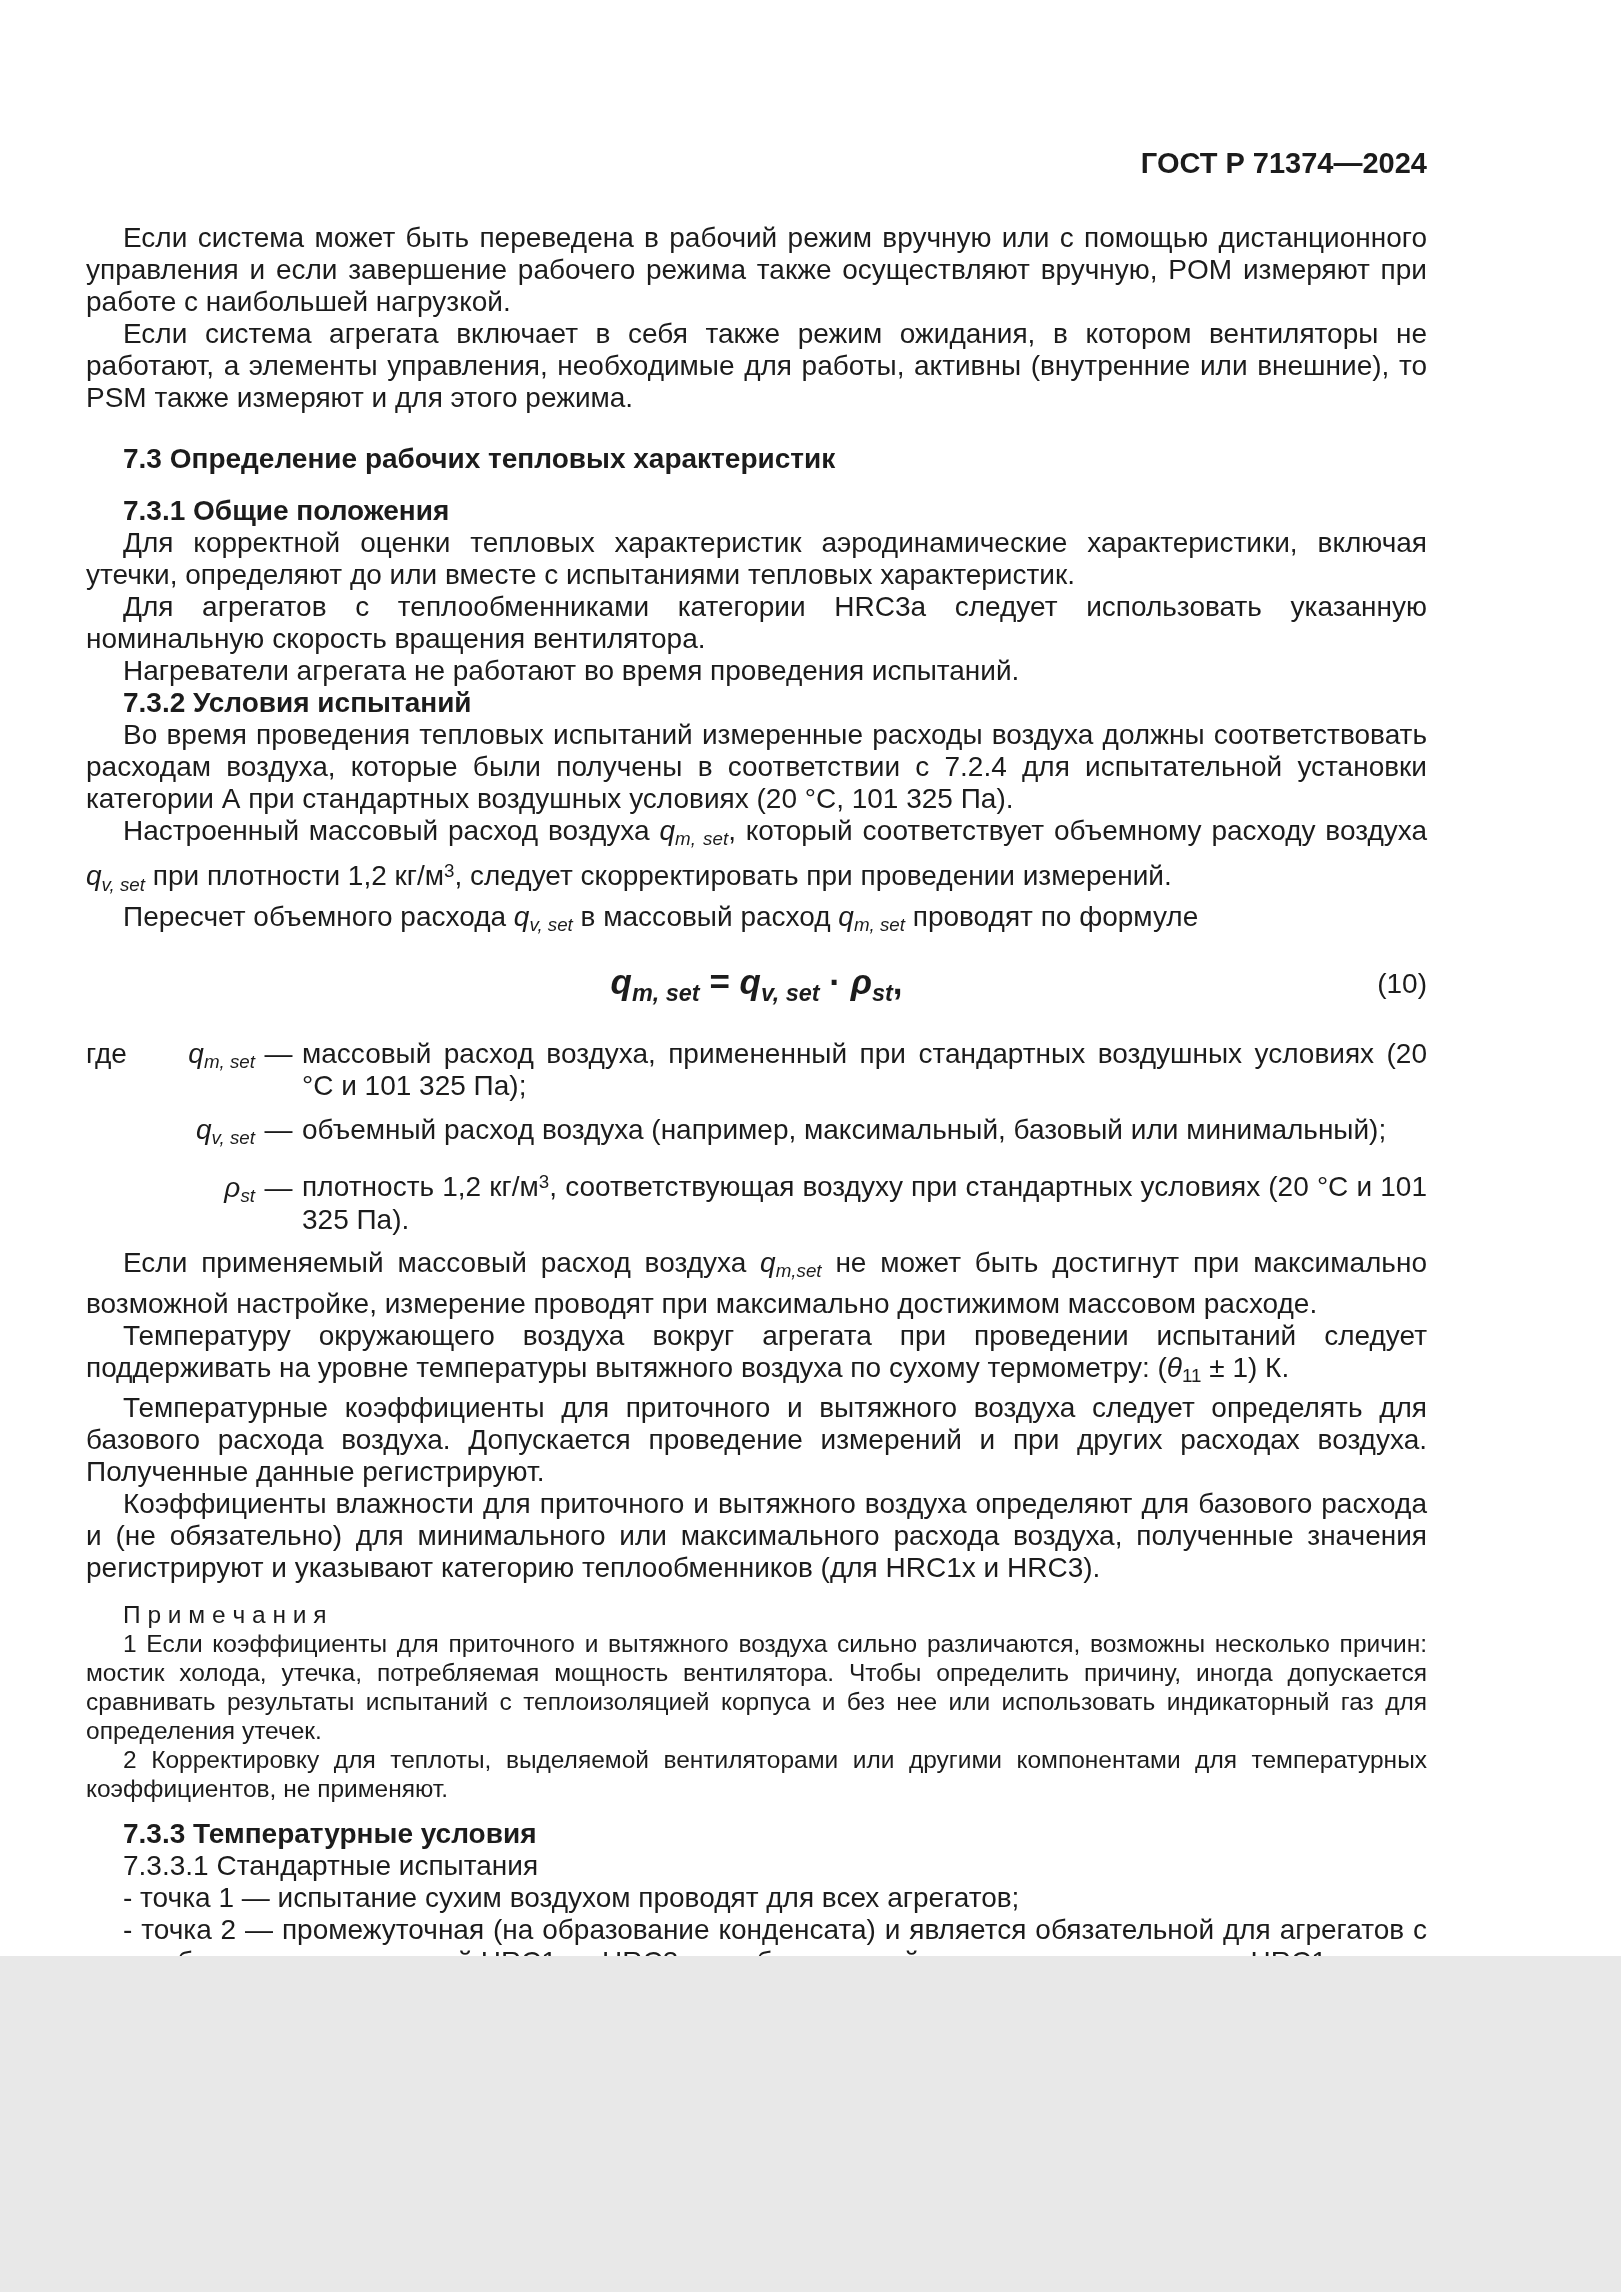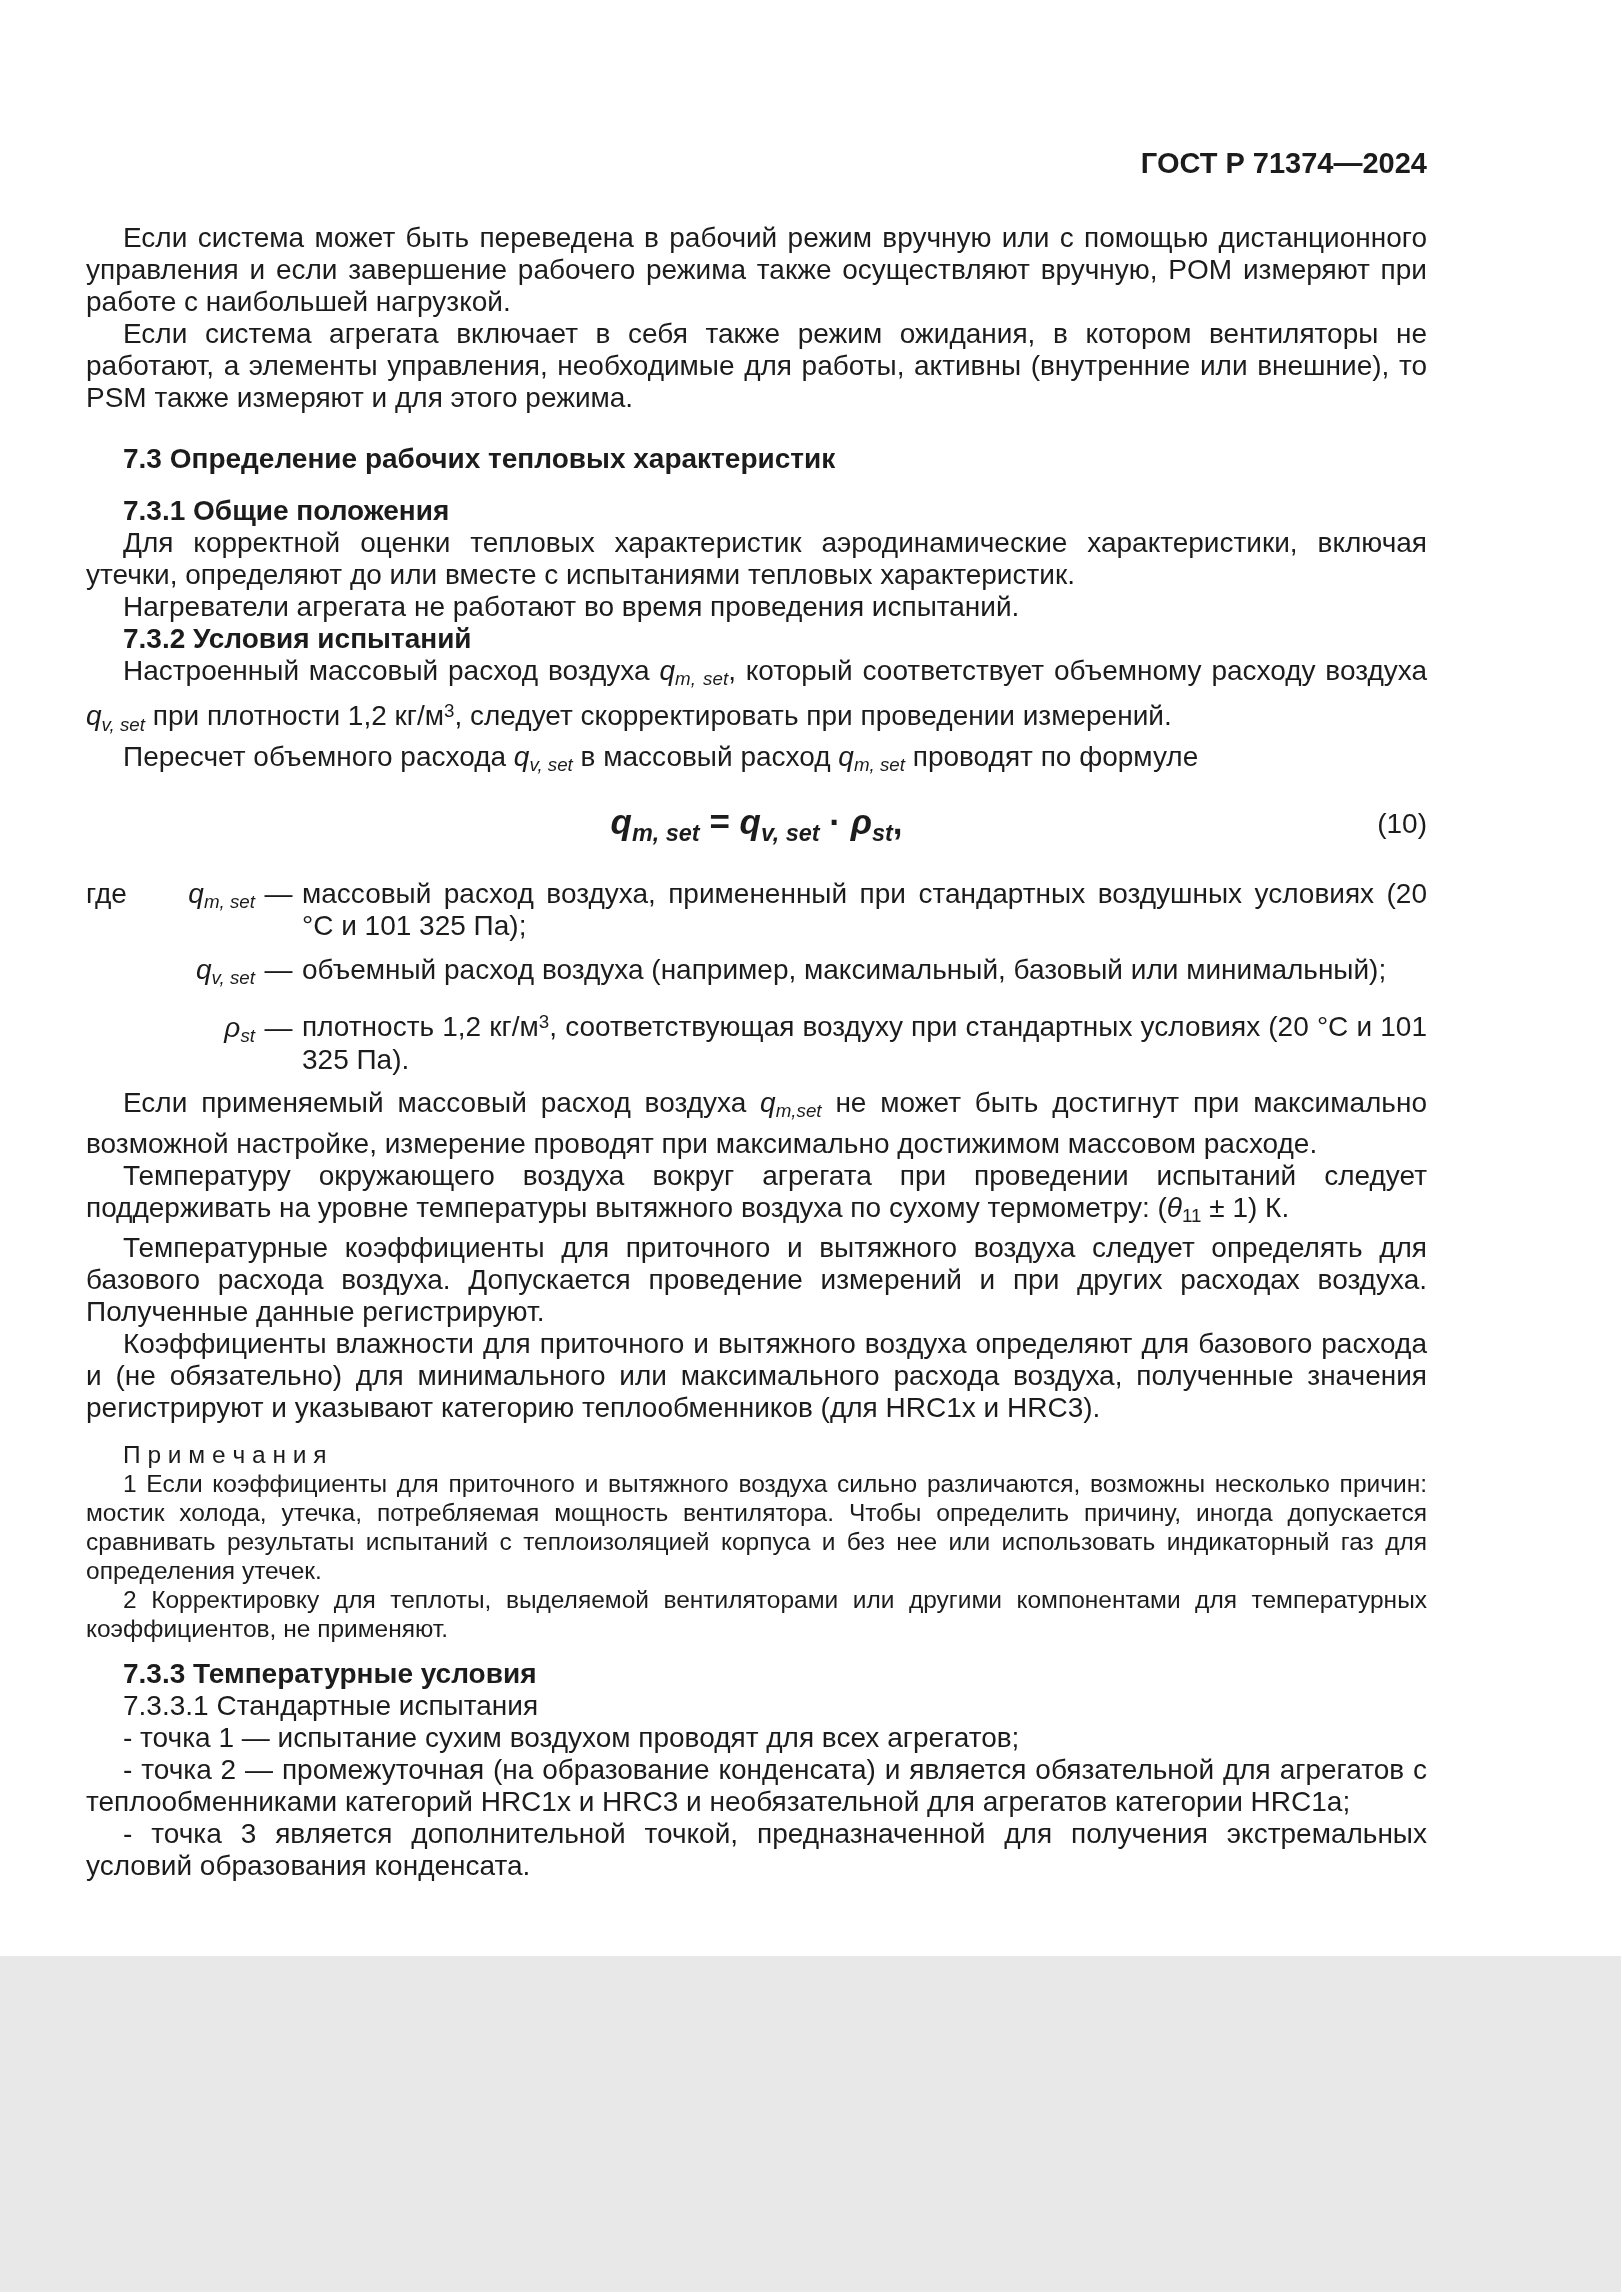--- a/index.html
+++ b/index.html
@@ -69,24 +69,26 @@
 
   <div class="content">
 
     <p class="indent">Если система может быть переведена в рабочий режим вручную или с помощью дистанционного управления и если завершение рабочего режима также осуществляют вручную, POM измеряют при работе с наибольшей нагрузкой.</p>
     <p class="indent">Если система агрегата включает в себя также режим ожидания, в котором вентиляторы не работают, а элементы управления, необходимые для работы, активны (внутренние или внешние), то PSM также измеряют и для этого режима.</p>
 
     <p class="indent bold sp-xl">7.3 Определение рабочих тепловых характеристик</p>
     <p class="indent bold sp-lg">7.3.1 Общие положения</p>
 
     <p class="indent">Для корректной оценки тепловых характеристик аэродинамические характеристики, включая утечки, определяют до или вместе с испытаниями тепловых характеристик.</p>
+    <p class="indent">Для агрегатов с теплообменниками категории HRC3a следует использовать указанную номинальную скорость вращения вентилятора.</p>
     <p class="indent">Нагреватели агрегата не работают во время проведения испытаний.</p>
 
     <p class="indent bold">7.3.2 Условия испытаний</p>
 
+    <p class="indent">Во время проведения тепловых испытаний измеренные расходы воздуха должны соответствовать расходам воздуха, которые были получены в соответствии с 7.2.4 для испытательной установки категории А при стандартных воздушных условиях (20 °С, 101 325 Па).</p>
     <p class="indent"><span>Настроенный массовый расход воздуха </span><span class="seg-i">q</span><span class="seg-sub">m, set</span><span>, который соответствует объемному расходу воздуха </span><span class="seg-i">q</span><span class="seg-sub">v, set</span><span> при плотности 1,2 кг/м</span><span class="seg-sup">3</span><span>, следует скорректировать при проведении измерений.</span></p>
     <p class="indent"><span>Пересчет объемного расхода </span><span class="seg-i">q</span><span class="seg-sub">v, set</span><span> в массовый расход </span><span class="seg-i">q</span><span class="seg-sub">m, set</span><span> проводят по формуле</span></p>
 
     <div class="formula-row">
       <span class="formula-expr"><span class="seg-bi">q</span><span class="seg-bsub">m, set</span><span class="seg-b"> = </span><span class="seg-bi">q</span><span class="seg-bsub">v, set</span><span class="seg-b"> · </span><span class="seg-bi">ρ</span><span class="seg-bsub">st</span><span class="seg-b">,</span></span>
       <span class="formula-no">(10)</span>
     </div>
 
     <div class="def-row">
       <span class="def-lead">где</span>

